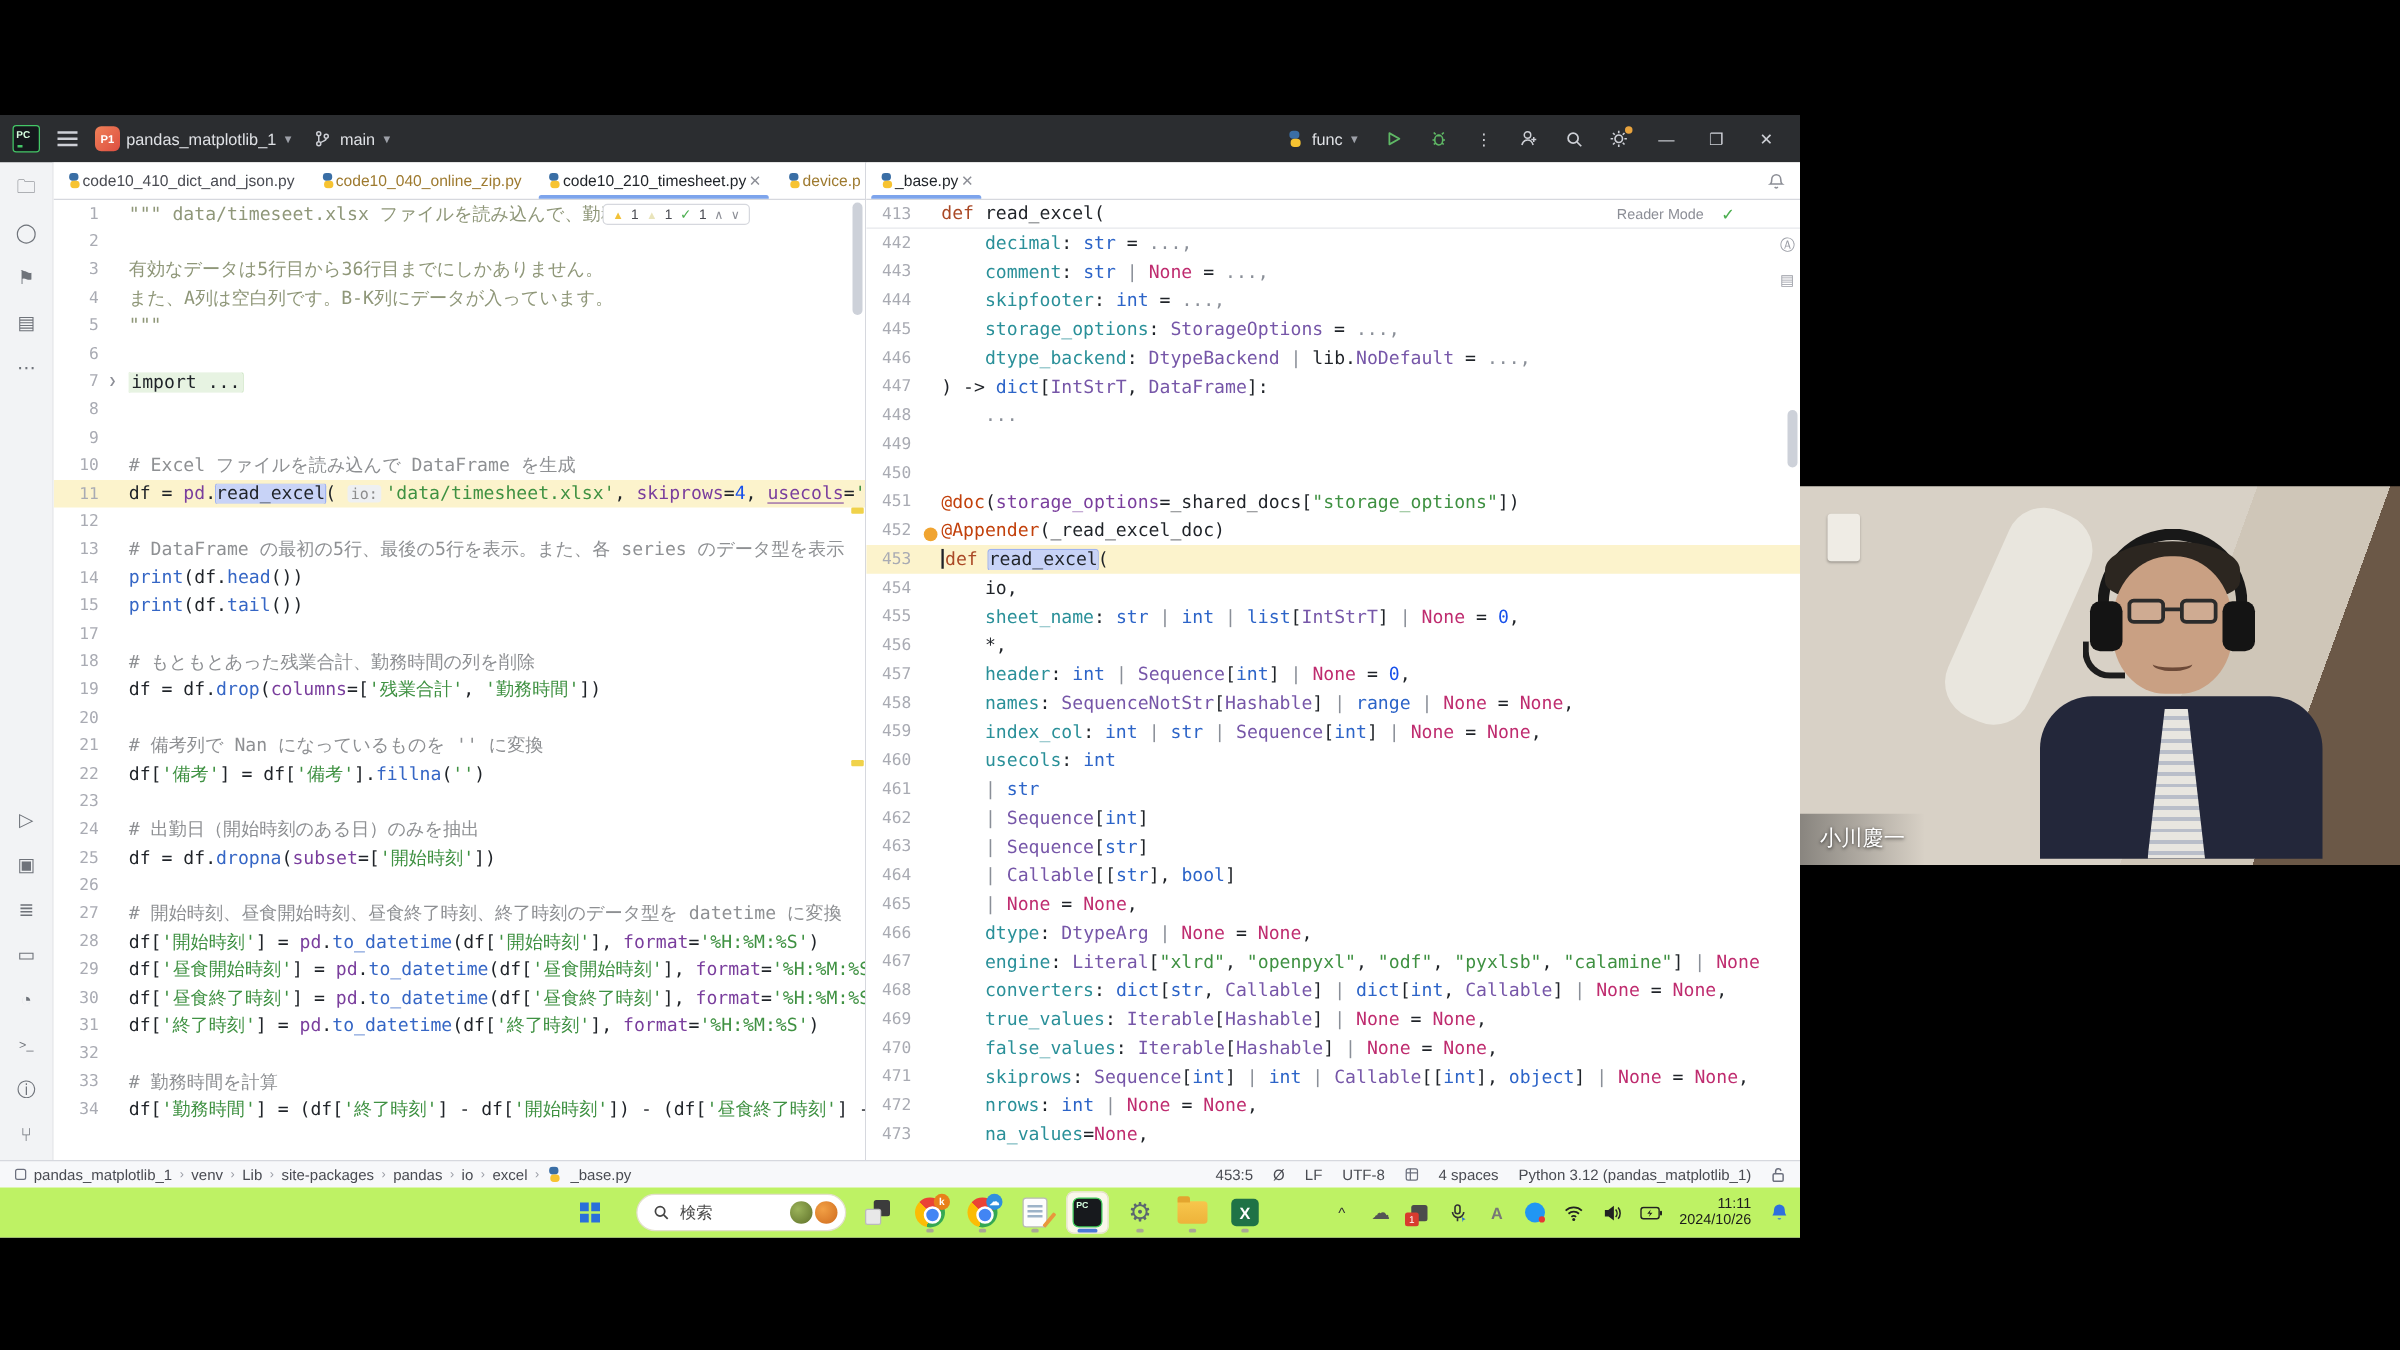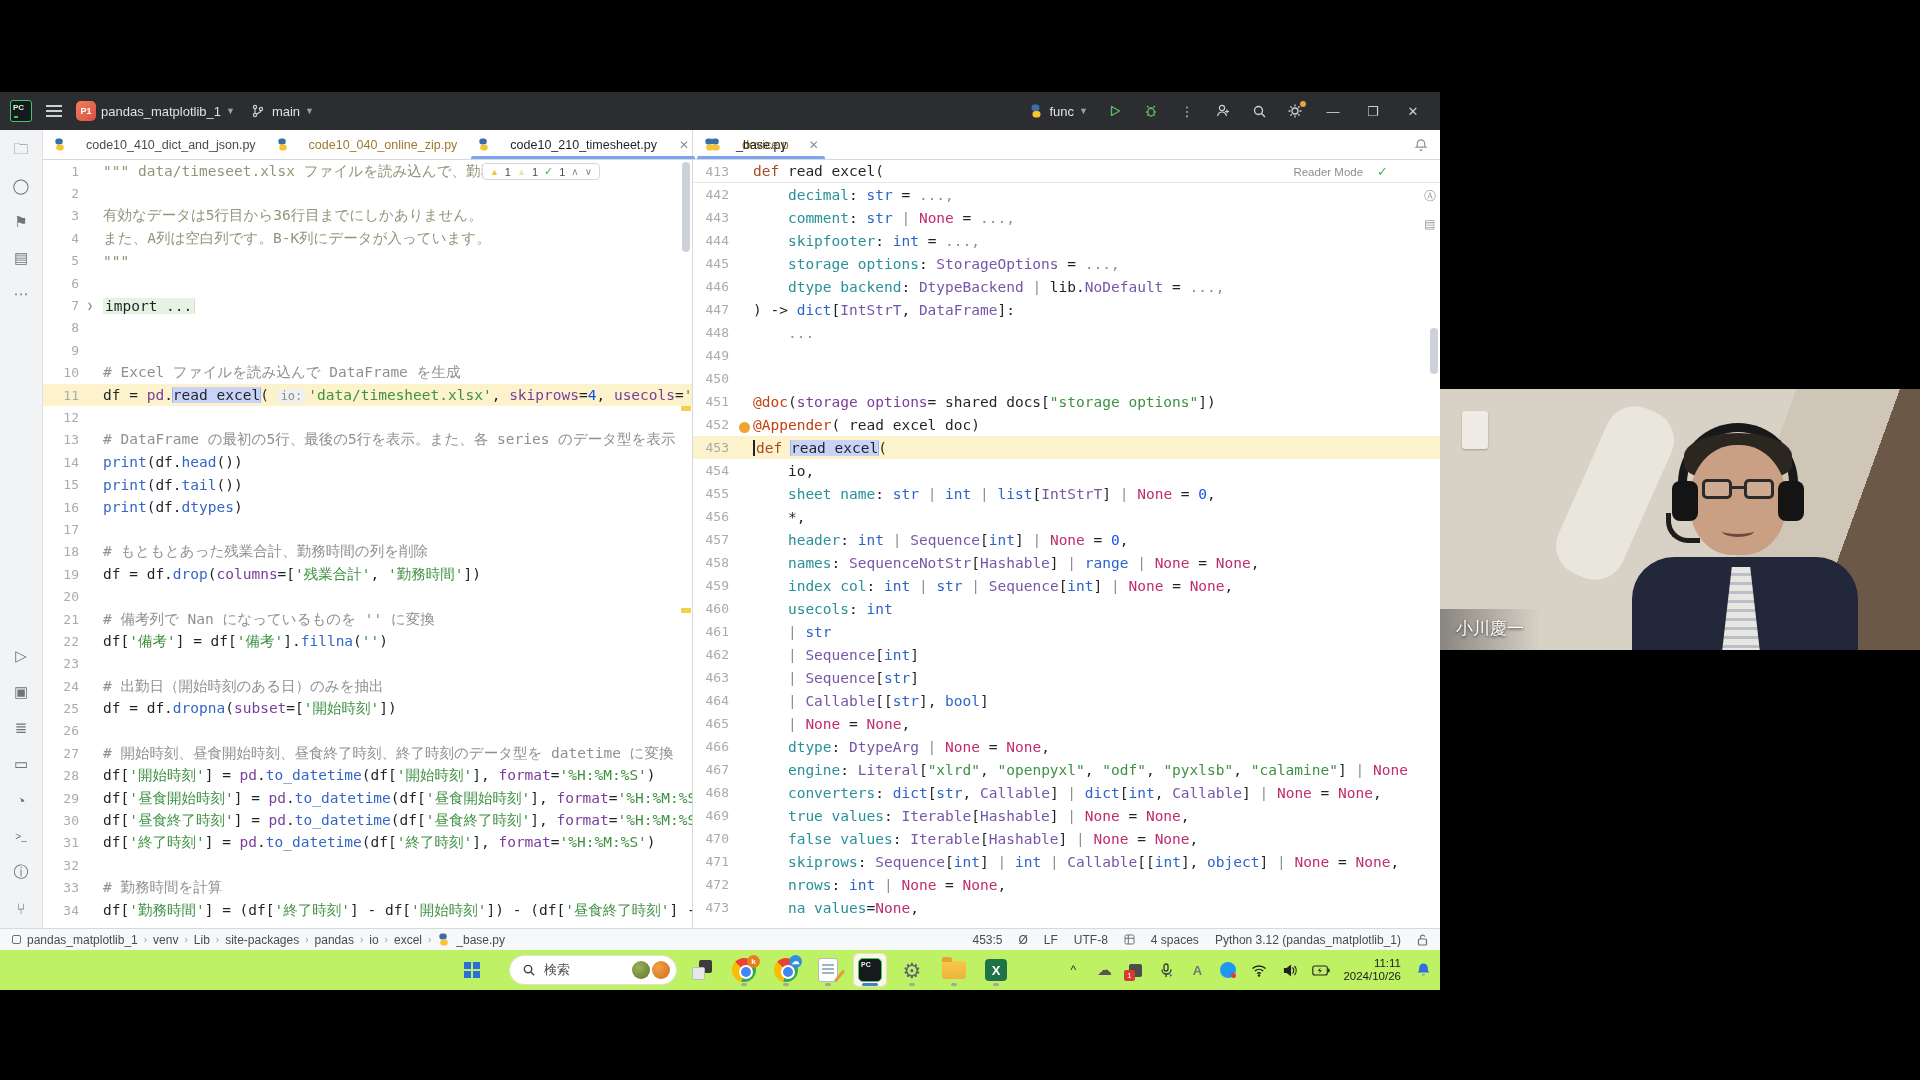--- a/index.html
+++ b/index.html
@@ -29,21 +29,21 @@
   .activitybar{width:43px;background:#f2f3f5;border-right:1px solid #dfe1e5;display:flex;flex-direction:column;
                justify-content:space-between;align-items:center;padding:10px 0;flex:none;}
   .abgroup{display:flex;flex-direction:column;gap:16px;align-items:center;}
   .abicon{width:20px;height:20px;color:#6f737a;display:flex;align-items:center;justify-content:center;font-size:15px;}
   .editors{flex:1;display:flex;min-width:0;}
   .pane{display:flex;flex-direction:column;min-width:0;background:#fff;}
   .pane-left{width:650px;flex:none;border-right:1px solid #d6d8de;}
   .pane-right{flex:1;}
   .tabrow{height:30px;background:#fff;border-bottom:1px solid #d6d8de;display:flex;align-items:center;flex:none;
           font-size:12.5px;color:#494b52;}
-  .tab{display:flex;align-items:center;gap:20px;height:100%;padding:0 10px;position:relative;white-space:nowrap;}
+  .tab{display:flex;align-items:center;gap:0;height:100%;padding:0 10px;position:relative;white-space:nowrap;}
   .tab.active{color:#1f2328;}
   .tab.active:after{content:"";position:absolute;left:4px;right:4px;bottom:0;height:3px;background:#7da4ec;border-radius:2px 2px 0 0;}
   .tab.modified{color:#9e7a2f;}
   .tabclose{color:#8c8e96;font-size:12px;margin-left:2px;}
   .tabrow .tail{margin-left:4px;display:flex;align-items:center;gap:10px;color:#8c8e96;}
   .pyicon{width:13px;height:13px;flex:none;}
   .editor{flex:1;position:relative;overflow:hidden;background:#fff;
           font-family:"DejaVu Sans Mono","Liberation Mono",monospace;font-size:14.5px;color:#1f2328;}
   .cl{display:flex;white-space:pre;align-items:center;}
   .pane-left .cl{height:22.4px;}
@@ -119,21 +119,21 @@
             display:flex;align-items:center;justify-content:center;}
   .tray{position:absolute;right:8px;top:0;height:40px;display:flex;align-items:center;gap:13px;color:#2c2c2c;}
   .trayico{display:flex;align-items:center;justify-content:center;width:18px;height:18px;font-size:13px;position:relative;}
   .gridbadge{width:13px;height:13px;background:#4c4c4c;border-radius:2px;position:relative;}
   .gridbadge:after{content:"1";position:absolute;left:-5px;bottom:-4px;background:#d83b2f;color:#fff;font-size:8px;
                    width:11px;height:11px;border-radius:2px;display:flex;align-items:center;justify-content:center;}
   .bluedot{width:16px;height:16px;border-radius:50%;background:#2196f3;position:relative;}
   .bluedot:after{content:"";position:absolute;right:0;bottom:0;width:5px;height:5px;border-radius:50%;background:#e53935;}
   .clock{text-align:right;font-size:11.5px;line-height:13px;color:#1c1c1c;}
   
-  .webcam{position:absolute;left:1440px;top:389px;width:480px;height:261px;overflow:hidden;
+  .webcam{position:absolute;left:1440px;top:389px;width:480px;height:303px;overflow:hidden;
           background:linear-gradient(110deg,#d8d1c6 0 62%,#cfc6b8 62% 80%,#6b5847 80% 100%);}
   .switchplate{position:absolute;left:22px;top:22px;width:26px;height:38px;background:#efece5;border-radius:3px;
                box-shadow:0 1px 2px rgba(0,0,0,.25);}
   .person{position:absolute;right:40px;top:28px;width:300px;height:263px;}
   .head{position:absolute;left:110px;top:28px;width:96px;height:110px;border-radius:48% 48% 44% 44%;background:#c9a083;}
   .hair{position:absolute;left:104px;top:16px;width:108px;height:46px;border-radius:50% 50% 30% 30%;background:#2c2620;}
   .hpband{position:absolute;left:98px;top:6px;width:120px;height:60px;border:9px solid #181818;border-bottom:none;
           border-radius:60px 60px 0 0;}
   .earcup{position:absolute;top:64px;width:26px;height:40px;background:#141414;border-radius:8px;}
   .earcup.l{left:92px;} .earcup.r{left:198px;}
@@ -313,21 +313,20 @@
                 <div class="cl" style="position: relative;"><div class="gut">6</div><div class="gutfold"></div><div class="codetext"></div></div>
                 <div class="cl" style="position: relative;"><div class="gut">7</div><div class="gutfold">❯</div><div class="codetext"><span class="tkfold">import ...</span></div></div>
                 <div class="cl" style="position: relative;"><div class="gut">8</div><div class="gutfold"></div><div class="codetext"></div></div>
                 <div class="cl" style="position: relative;"><div class="gut">9</div><div class="gutfold"></div><div class="codetext"></div></div>
                 <div class="cl" style="position: relative;"><div class="gut">10</div><div class="gutfold"></div><div class="codetext"><span class="tkc"># Excel ファイルを読み込んで DataFrame を生成</span></div></div>
                 <div class="cl hl" style="position: relative;"><div class="gut">11</div><div class="gutfold"></div><div class="codetext"><span class="tkb">df = </span><span class="tkpu">pd</span><span class="tkb">.</span><span class="tksel">read_excel</span><span class="tkb">( </span><span class="tkhint">io:</span><span class="tks">'data/timesheet.xlsx'</span><span class="tkb">, </span><span class="tkpu">skiprows</span><span class="tkb">=</span><span class="tkn">4</span><span class="tkb">, </span><span class="tkpun">usecols</span><span class="tkb">=</span><span class="tks">'B:</span></div></div>
                 <div class="cl" style="position: relative;"><div class="gut">12</div><div class="gutfold"></div><div class="codetext"></div></div>
                 <div class="cl" style="position: relative;"><div class="gut">13</div><div class="gutfold"></div><div class="codetext"><span class="tkc"># DataFrame の最初の5行、最後の5行を表示。また、各 series のデータ型を表示</span></div></div>
                 <div class="cl" style="position: relative;"><div class="gut">14</div><div class="gutfold"></div><div class="codetext"><span class="tkfn">print</span><span class="tkb">(df.</span><span class="tkfn">head</span><span class="tkb">())</span></div></div>
                 <div class="cl" style="position: relative;"><div class="gut">15</div><div class="gutfold"></div><div class="codetext"><span class="tkfn">print</span><span class="tkb">(df.</span><span class="tkfn">tail</span><span class="tkb">())</span></div></div>
-                <div class="cl" style="position: relative;"><div class="gut">16</div><div class="gutfold"></div><div class="codetext"><span class="tkfn">print</span><span class="tkb">(df.</span><span class="tkfn">dtypes</span><span class="tkb">)</span></div></div>
                 <div class="cl" style="position: relative;"><div class="gut">17</div><div class="gutfold"></div><div class="codetext"></div></div>
                 <div class="cl" style="position: relative;"><div class="gut">18</div><div class="gutfold"></div><div class="codetext"><span class="tkc"># もともとあった残業合計、勤務時間の列を削除</span></div></div>
                 <div class="cl" style="position: relative;"><div class="gut">19</div><div class="gutfold"></div><div class="codetext"><span class="tkb">df = df.</span><span class="tkfn">drop</span><span class="tkb">(</span><span class="tkpu">columns</span><span class="tkb">=[</span><span class="tks">'残業合計'</span><span class="tkb">, </span><span class="tks">'勤務時間'</span><span class="tkb">])</span></div></div>
                 <div class="cl" style="position: relative;"><div class="gut">20</div><div class="gutfold"></div><div class="codetext"></div></div>
                 <div class="cl" style="position: relative;"><div class="gut">21</div><div class="gutfold"></div><div class="codetext"><span class="tkc"># 備考列で Nan になっているものを '' に変換</span></div></div>
                 <div class="cl" style="position: relative;"><div class="gut">22</div><div class="gutfold"></div><div class="codetext"><span class="tkb">df[</span><span class="tks">'備考'</span><span class="tkb">] = df[</span><span class="tks">'備考'</span><span class="tkb">].</span><span class="tkfn">fillna</span><span class="tkb">(</span><span class="tks">''</span><span class="tkb">)</span></div></div>
                 <div class="cl" style="position: relative;"><div class="gut">23</div><div class="gutfold"></div><div class="codetext"></div></div>
                 <div class="cl" style="position: relative;"><div class="gut">24</div><div class="gutfold"></div><div class="codetext"><span class="tkc"># 出勤日（開始時刻のある日）のみを抽出</span></div></div>
                 <div class="cl" style="position: relative;"><div class="gut">25</div><div class="gutfold"></div><div class="codetext"><span class="tkb">df = df.</span><span class="tkfn">dropna</span><span class="tkb">(</span><span class="tkpu">subset</span><span class="tkb">=[</span><span class="tks">'開始時刻'</span><span class="tkb">])</span></div></div>
                 <div class="cl" style="position: relative;"><div class="gut">26</div><div class="gutfold"></div><div class="codetext"></div></div>

